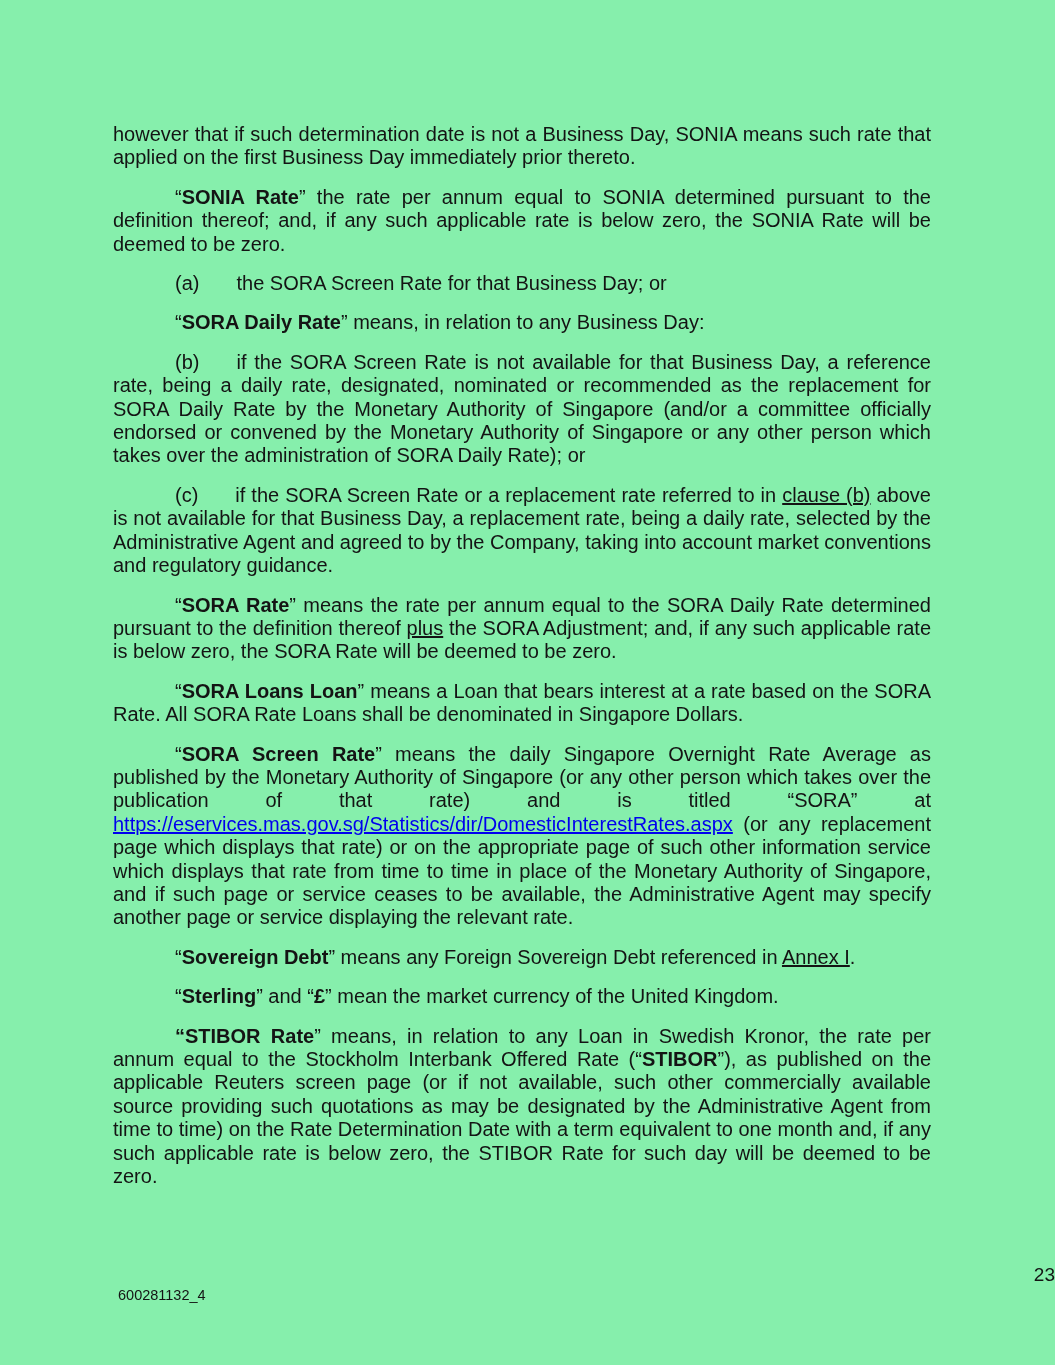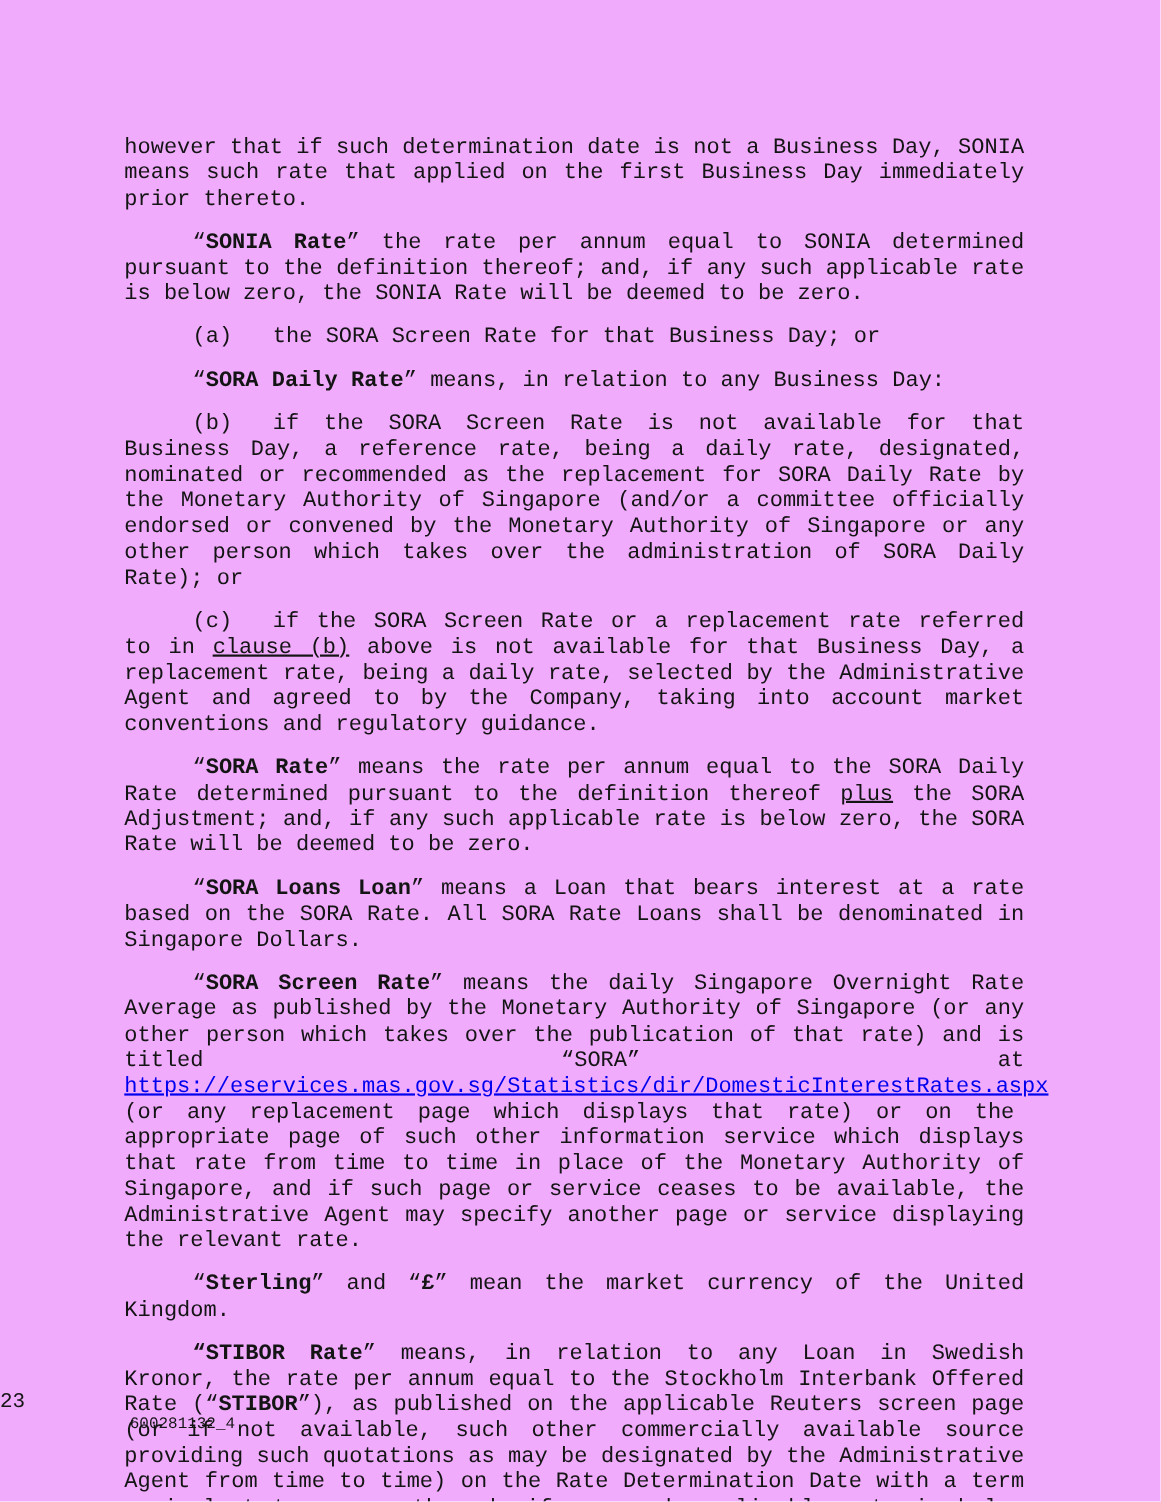--- a/index.html
+++ b/index.html
@@ -4,22 +4,22 @@
 <style>
   html, body {
     margin: 0;
     padding: 0;
     background: #ffffff;
   }
   .page {
     position: relative;
     width: 1055px;
     height: 1365px;
-    background: #f0abfc;
-    font-family: Liberation Mono, monospace;
+    background: #86efac;
+    font-family: Liberation Sans, sans-serif;
     color: #141414;
     overflow: hidden;
   }
   .content {
     position: absolute;
     left: 113px;
     top: 123px;
     width: 818px;
     font-size: 20px;
   }
@@ -39,21 +39,21 @@
   .u { text-decoration: underline; }
   a.link {
     text-decoration: underline;
     cursor: pointer;
   }
   .page-number {
     position: absolute;
     left: 0;
     right: 0;
     top: 1263px;
-    text-align: left;
+    text-align: right;
     font-size: 19px;
     line-height: 23px;
   }
   .doc-id {
     position: absolute;
     left: 118px;
     top: 1287px;
     font-size: 14.5px;
     line-height: 17px;
   }
@@ -65,18 +65,19 @@
   <div class="content">
       <p class="para"><span>however that if such determination date is not a Business Day, SONIA means such rate that applied on the first Business Day immediately prior thereto.</span></p>
       <p class="para indent"><span>“</span><b>SONIA Rate</b><span>” the rate per annum equal to SONIA determined pursuant to the definition thereof; and, if any such applicable rate is below zero, the SONIA Rate will be deemed to be zero.</span></p>
       <p class="para indent"><span>(a)</span><span class="tab"></span><span>the SORA Screen Rate for that Business Day; or</span></p>
       <p class="para indent"><span>“</span><b>SORA Daily Rate</b><span>” means, in relation to any Business Day:</span></p>
       <p class="para indent"><span>(b)</span><span class="tab"></span><span>if the SORA Screen Rate is not available for that Business Day, a reference rate, being a daily rate, designated, nominated or recommended as the replacement for SORA Daily Rate by the Monetary Authority of Singapore (and/or a committee officially endorsed or convened by the Monetary Authority of Singapore or any other person which takes over the administration of SORA Daily Rate); or</span></p>
       <p class="para indent"><span>(c)</span><span class="tab"></span><span>if the SORA Screen Rate or a replacement rate referred to in </span><span class="u">clause (b)</span><span> above is not available for that Business Day, a replacement rate, being a daily rate, selected by the Administrative Agent and agreed to by the Company, taking into account market conventions and regulatory guidance.</span></p>
       <p class="para indent"><span>“</span><b>SORA Rate</b><span>” means the rate per annum equal to the SORA Daily Rate determined pursuant to the definition thereof </span><span class="u">plus</span><span> the SORA Adjustment; and, if any such applicable rate is below zero, the SORA Rate will be deemed to be zero.</span></p>
       <p class="para indent"><span>“</span><b>SORA Loans Loan</b><span>” means a Loan that bears interest at a rate based on the SORA Rate. All SORA Rate Loans shall be denominated in Singapore Dollars.</span></p>
       <p class="para indent"><span>“</span><b>SORA Screen Rate</b><span>” means the daily Singapore Overnight Rate Average as published by the Monetary Authority of Singapore (or any other person which takes over the publication of that rate) and is titled “SORA” at </span><a class="link" style="color: rgb(0, 0, 238);">https://eservices.mas.gov.sg/Statistics/dir/DomesticInterestRates.aspx</a><span> (or any replacement page which displays that rate) or on the appropriate page of such other information service which displays that rate from time to time in place of the Monetary Authority of Singapore, and if such page or service ceases to be available, the Administrative Agent may specify another page or service displaying the relevant rate.</span></p>
+      <p class="para indent"><span>“</span><b>Sovereign Debt</b><span>” means any Foreign Sovereign Debt referenced in </span><span class="u">Annex I</span><span>.</span></p>
       <p class="para indent"><span>“</span><b>Sterling</b><span>” and “</span><b>£</b><span>” mean the market currency of the United Kingdom.</span></p>
       <p class="para indent"><b>“STIBOR Rate</b><span>” means, in relation to any Loan in Swedish Kronor, the rate per annum equal to the Stockholm Interbank Offered Rate (“</span><b>STIBOR</b><span>”), as published on the applicable Reuters screen page (or if not available, such other commercially available source providing such quotations as may be designated by the Administrative Agent from time to time) on the Rate Determination Date with a term equivalent to one month and, if any such applicable rate is below zero, the STIBOR Rate for such day will be deemed to be zero.</span></p>
     </div>
   <div class="page-number">23</div>
   <div class="doc-id">600281132_4</div>
 </div>
 
 </body></html>

